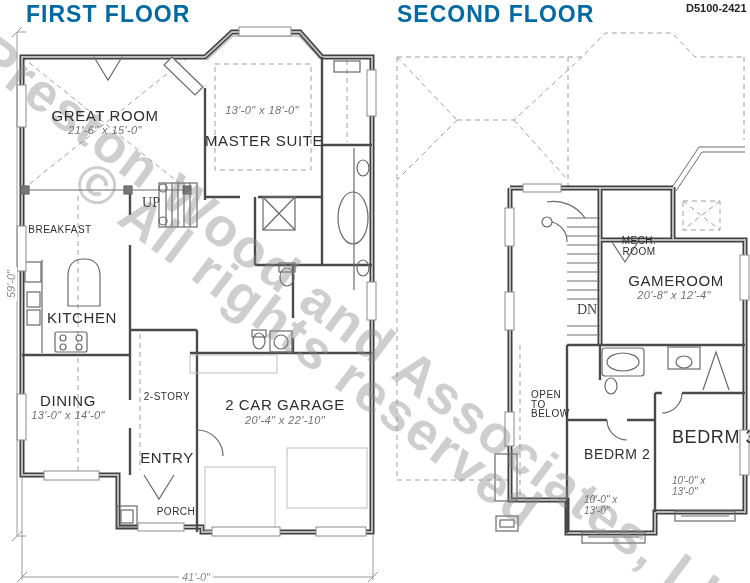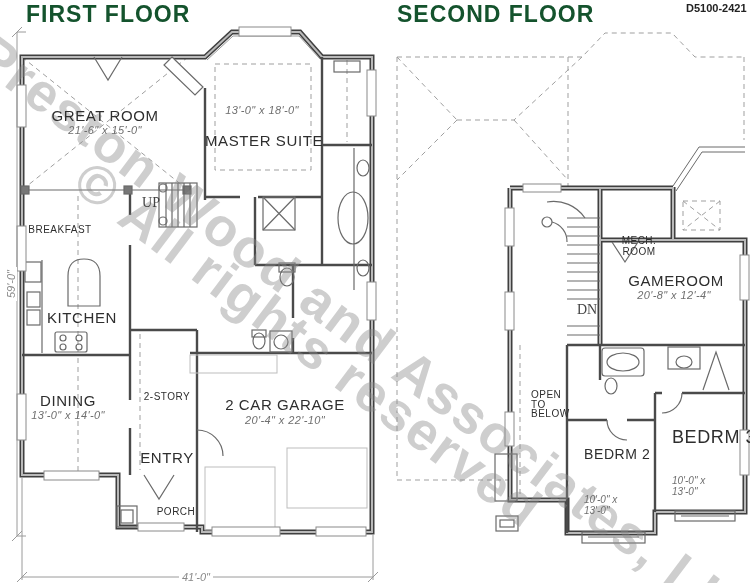--- a/index.html
+++ b/index.html
@@ -6,21 +6,21 @@
   #page{position:relative;width:750px;height:583px;background:#fff;overflow:hidden;
         font-family:"Liberation Sans",sans-serif;color:#333;}
   #plan-svg{position:absolute;left:0;top:0;}
   .lbl{position:absolute;white-space:nowrap;color:#2e2e2e;z-index:3;}
   .center{transform:translate(-50%,-50%);text-align:center;}
   .room{font-size:15px;letter-spacing:0.6px;}
   .room-sm{font-size:10px;letter-spacing:0.5px;}
   .dims{font-size:11px;font-style:italic;color:#6f6f6f;letter-spacing:0.4px;}
   .dims-sm{font-size:10px;font-style:italic;color:#6f6f6f;}
   .tiny{font-size:14px;color:#444;font-family:Liberation Serif, serif;}
-  .title{font-size:23px;letter-spacing:1px;color:#14532d;font-weight:bold;}
+  .title{font-size:23px;letter-spacing:1px;color:#0369a1;font-weight:bold;}
   .plan-num{font-size:11px;font-weight:bold;color:#222;}
   .dimtxt{font-size:11px;font-style:italic;color:#8a8a8a;background:#fff;padding:0 3px;}
   .rot90{transform:translate(-50%,-50%) rotate(-90deg);}
   .multiline{line-height:11px;margin-top:32px;}
   .wm{position:absolute;font-weight:bold;font-size:54px;letter-spacing:2px;
       color:rgba(138,138,138,0.42);transform-origin:0 0;transform:rotate(37deg);
       z-index:2;pointer-events:none;white-space:nowrap;}
 </style>
 </head>
 <body>

